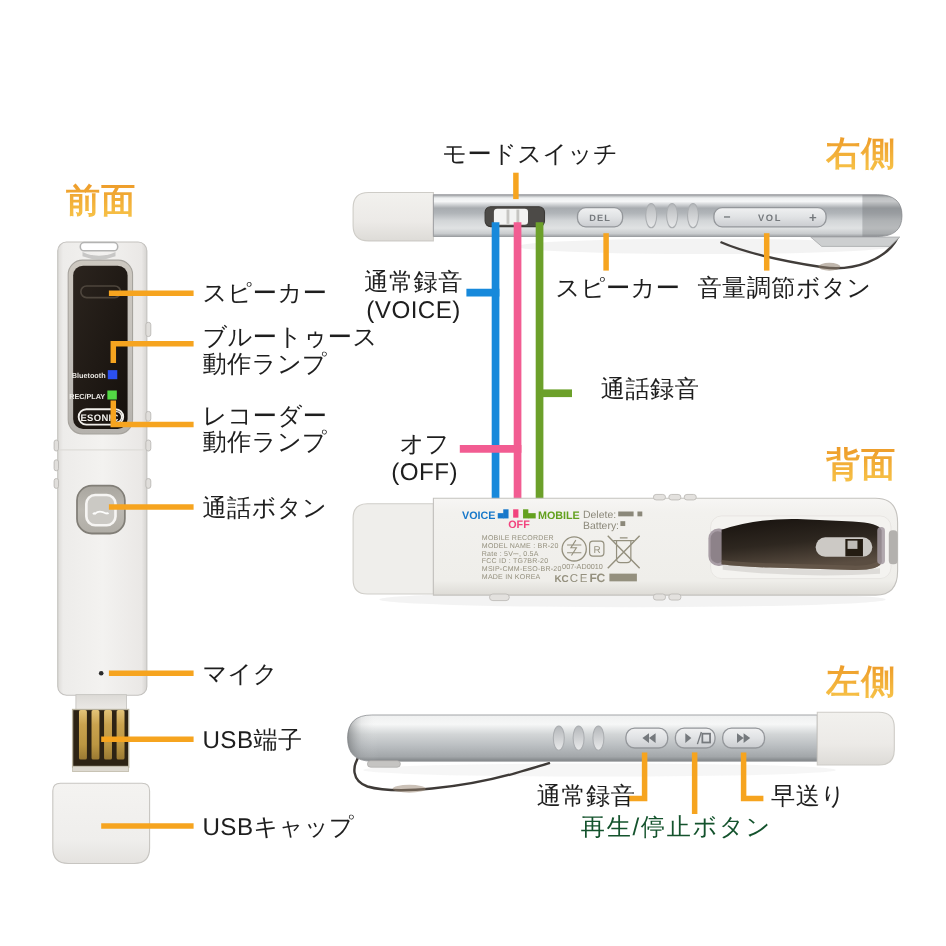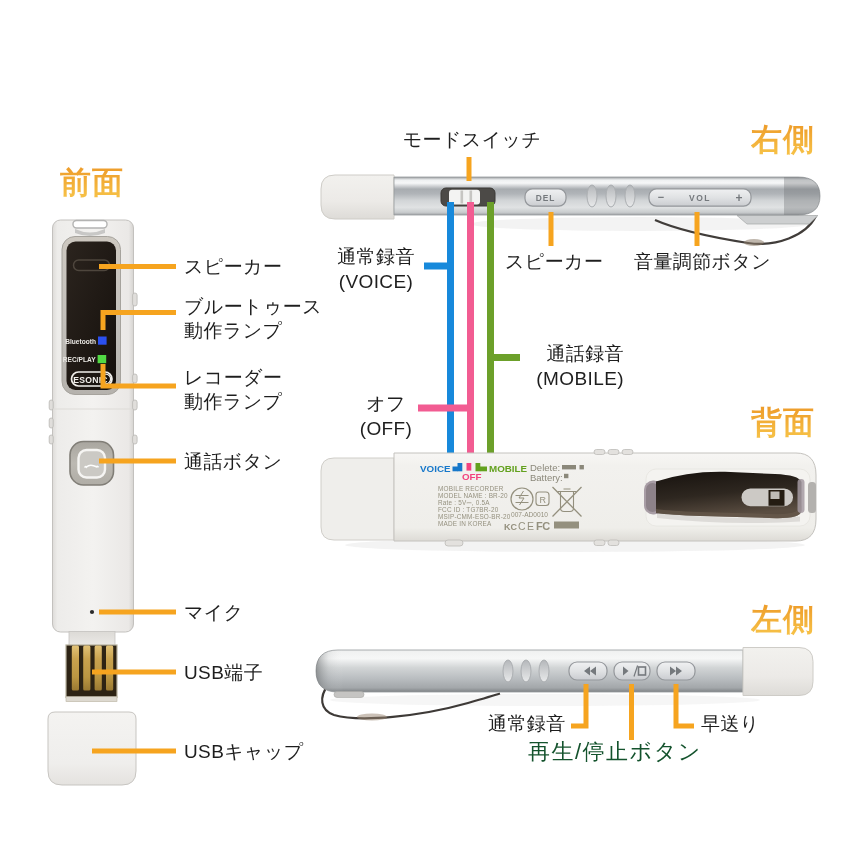--- a/index.html
+++ b/index.html
@@ -1,19 +1,19 @@
 <!DOCTYPE html>
 <html lang="ja"><head>
 <meta charset="utf-8">
 <style>
   html,body{margin:0;padding:0;background:#ffffff;}
   #stage{position:relative;width:860px;height:860px;background:#ffffff;overflow:hidden;
          font-family:"Liberation Sans",sans-serif;}
   #art{position:absolute;left:0;top:0;}
-  .lbl{position:absolute;color:#1e1e1e;font-size:19px;letter-spacing:0.4px;
+  .lbl{position:absolute;color:#1e1e1e;font-size:22px;letter-spacing:0.4px;
        line-height:24px;white-space:nowrap;font-weight:500;}
   .lbl .ln{display:block;}
   .center{text-align:center;}
   .title{position:absolute;font-size:31px;font-weight:600;letter-spacing:1px;
          background:linear-gradient(180deg,#ed9a28 8%,#f6bf45 80%);
          -webkit-background-clip:text;background-clip:text;color:transparent;}
   .orange-lbl{color:#14532d;}
 </style>
 </head>
 <body>
@@ -362,22 +362,21 @@
   <div class="lbl" style="left:505px;top:250px;">スピーカー</div>
   <div class="lbl center" style="left:316px;top:244px;width:120px;line-height:25px;">
     <span class="ln">通常録音</span>
     <span class="ln">(VOICE)</span>
   </div>
   <div class="lbl" style="left:634px;top:250px;">音量調節ボタン</div>
   <div class="lbl center" style="left:326px;top:391px;width:120px;line-height:25px;">
     <span class="ln">オフ</span>
     <span class="ln">(OFF)</span>
   </div>
-  <div class="lbl center" style="left:504px;top:341px;width:120px;line-height:25px;text-align:right;">
+  <div class="lbl center" style="left:531px;top:341px;width:120px;line-height:25px;">
     <span class="ln">通話録音</span>
-    <span class="ln">(MOBILE)</span>
   </div>
 
   <div class="lbl" style="left:488px;top:712px;">通常録音</div>
   <div class="lbl orange-lbl" style="left:528px;top:739px;font-size:22px;letter-spacing:1.5px;line-height:25px;">再生/停止ボタン</div>
   <div class="lbl" style="left:701px;top:712px;">早送り</div>
 
 </div>
 
 </body></html>

